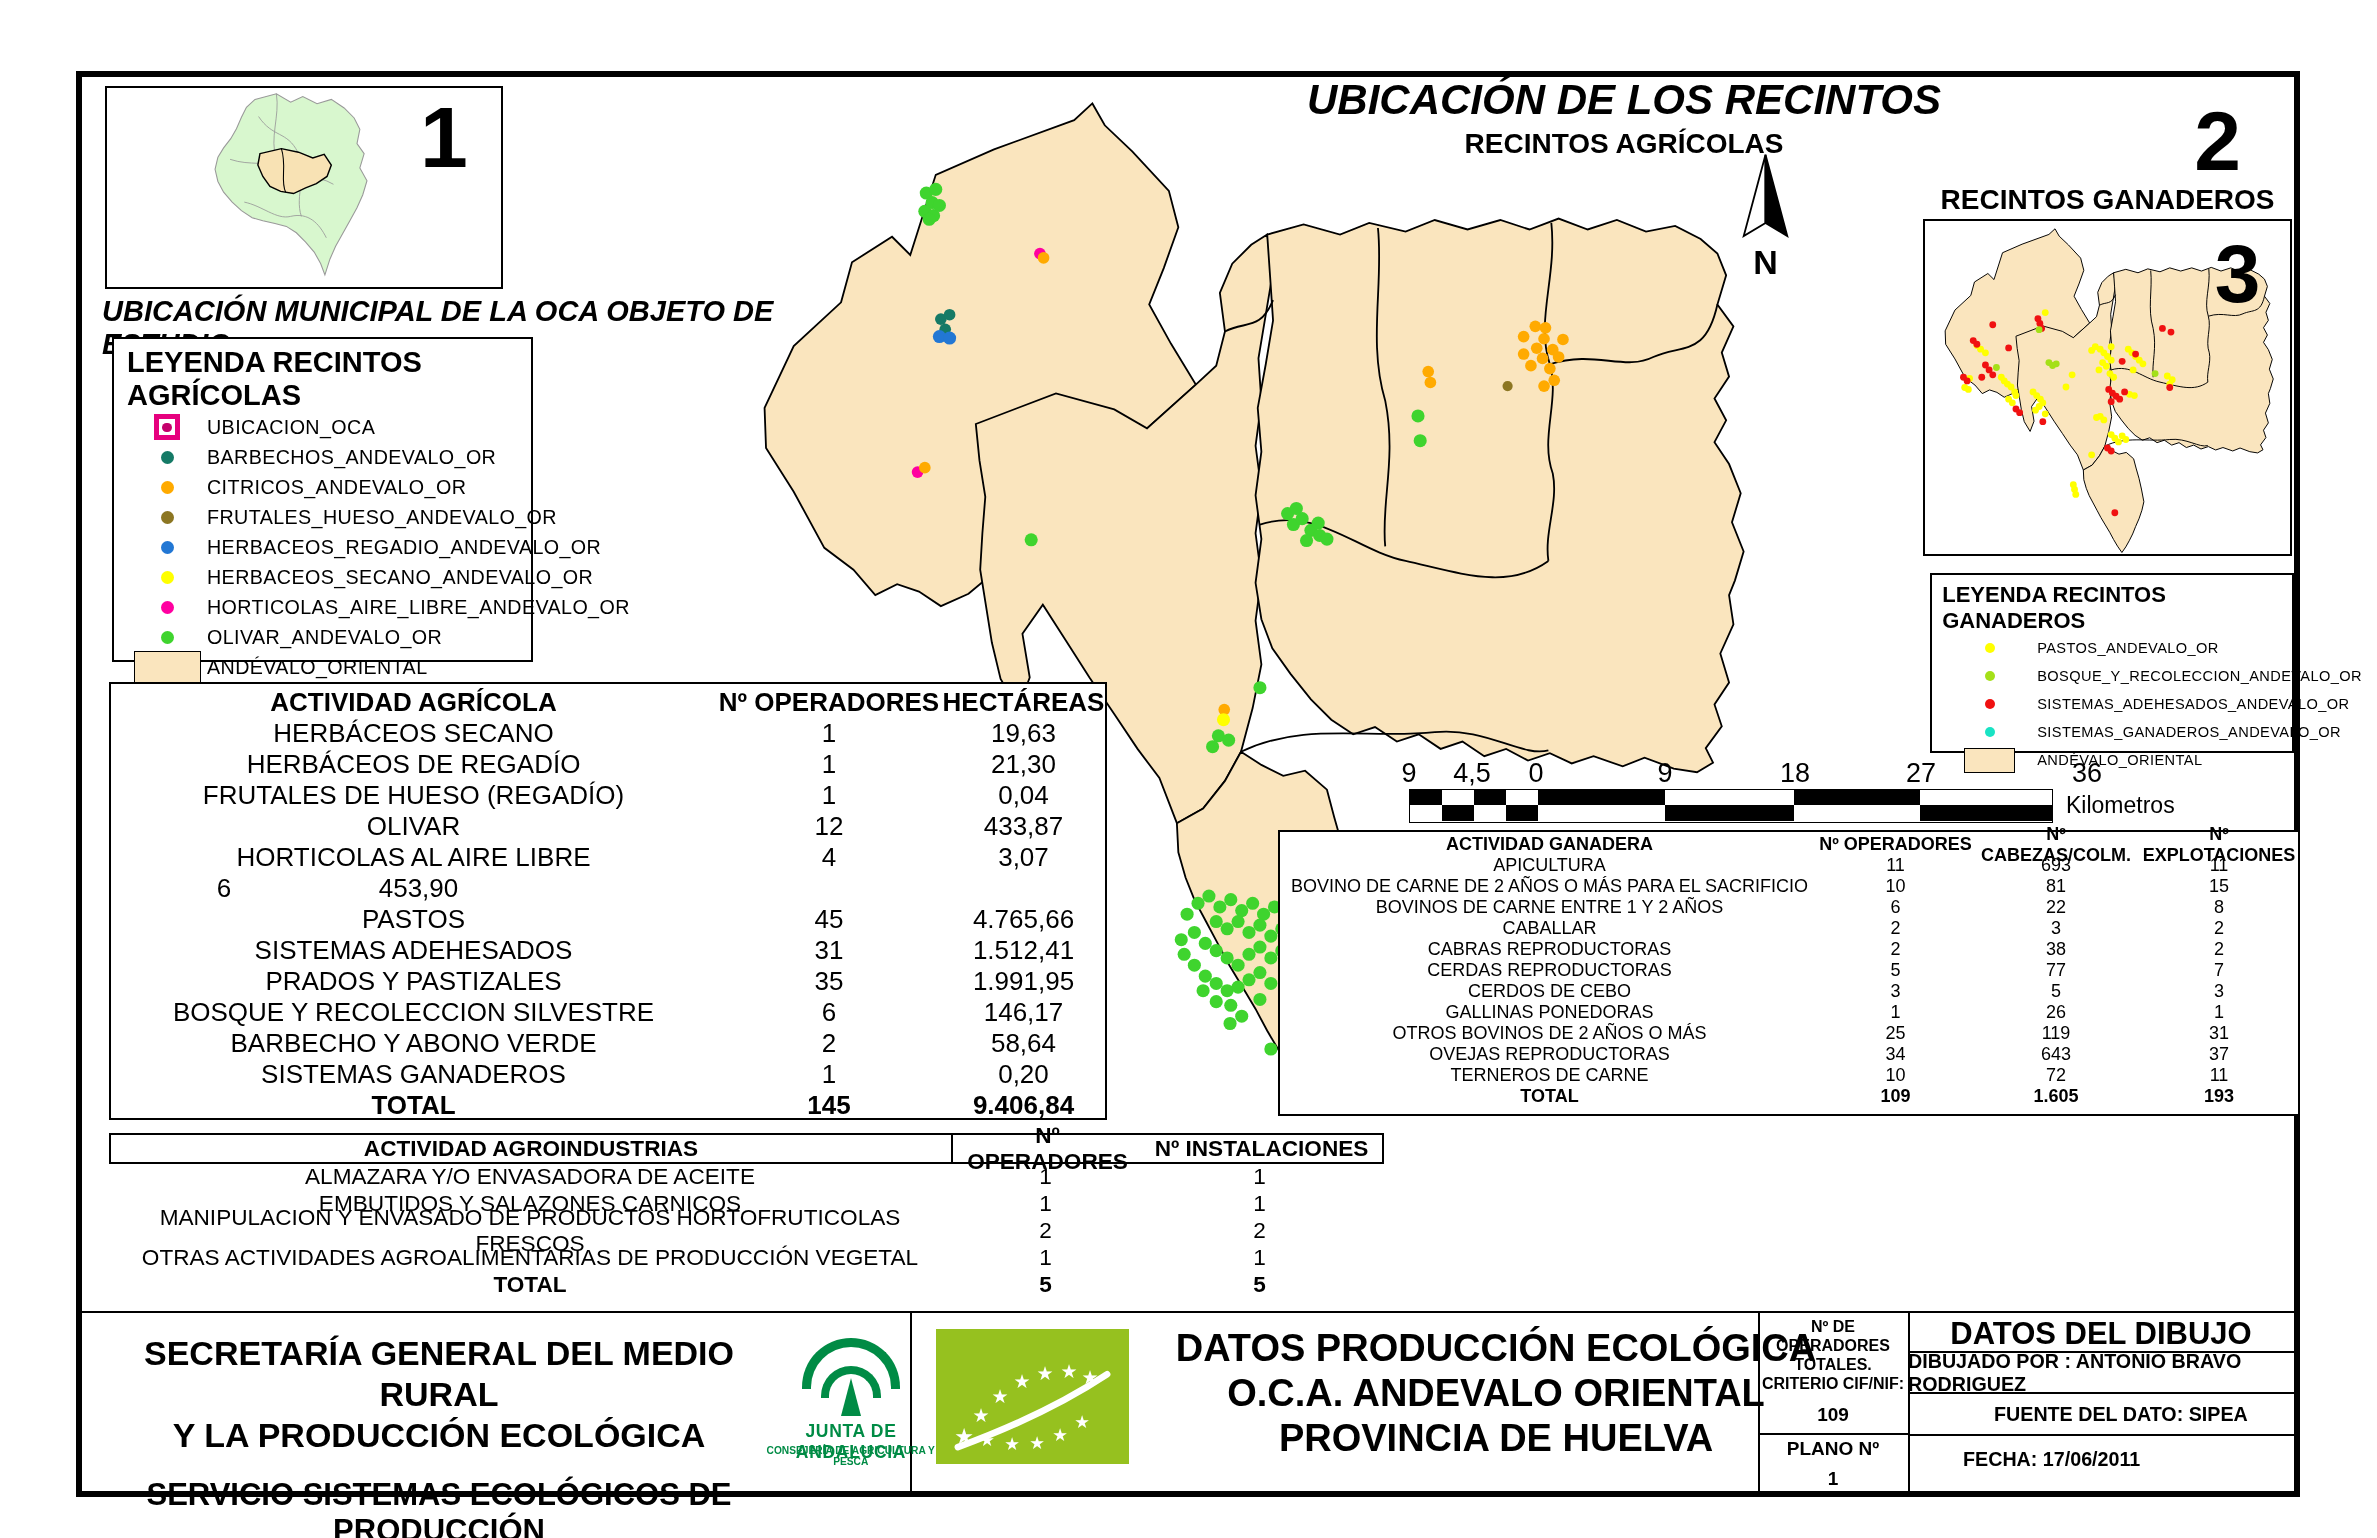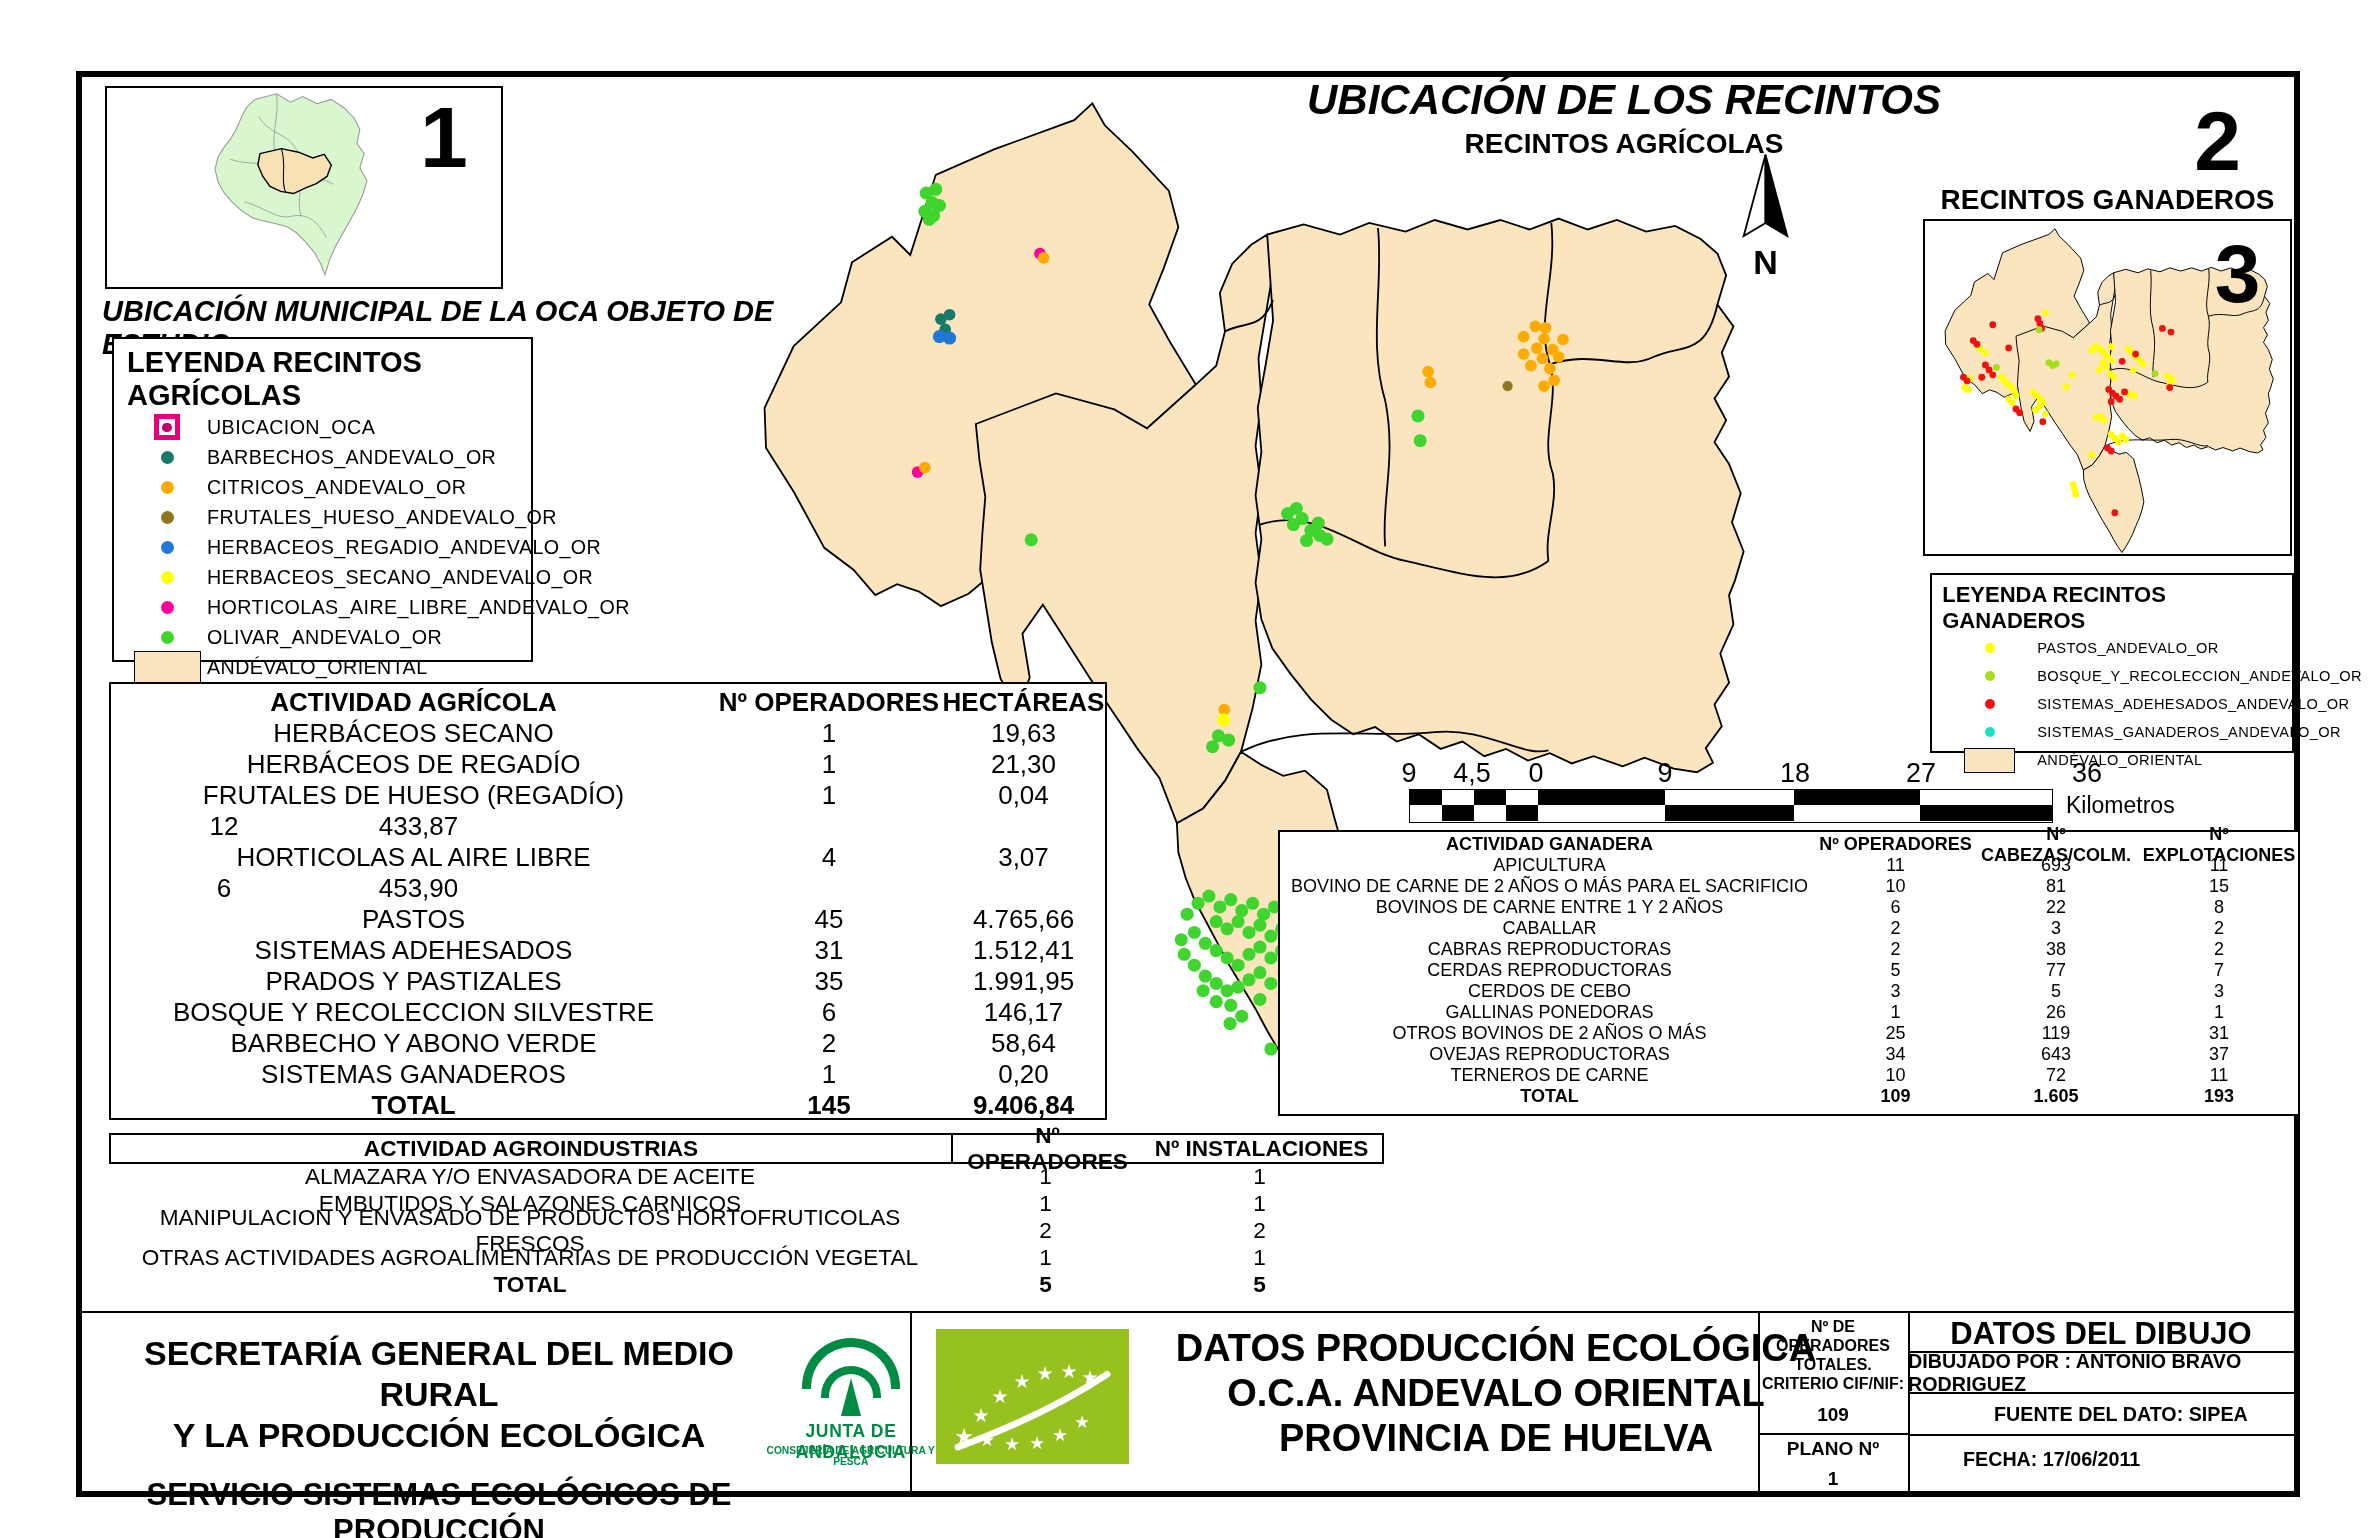--- a/index.html
+++ b/index.html
@@ -525,20 +525,21 @@
         <div style="width: 605px;">HERBÁCEOS DE REGADÍO</div>
         <div style="width: 226px;">1</div>
         <div style="width: 163px;">21,30</div>
       </div>
       <div class="trow body">
         <div style="width: 605px;">FRUTALES DE HUESO (REGADÍO)</div>
         <div style="width: 226px;">1</div>
         <div style="width: 163px;">0,04</div>
       </div>
       <div class="trow body">
+        <div style="width: 605px;">OLIVAR</div>
         <div style="width: 226px;">12</div>
         <div style="width: 163px;">433,87</div>
       </div>
       <div class="trow body">
         <div style="width: 605px;">HORTICOLAS AL AIRE LIBRE</div>
         <div style="width: 226px;">4</div>
         <div style="width: 163px;">3,07</div>
       </div>
       <div class="trow body">
         <div style="width: 226px;">6</div>

